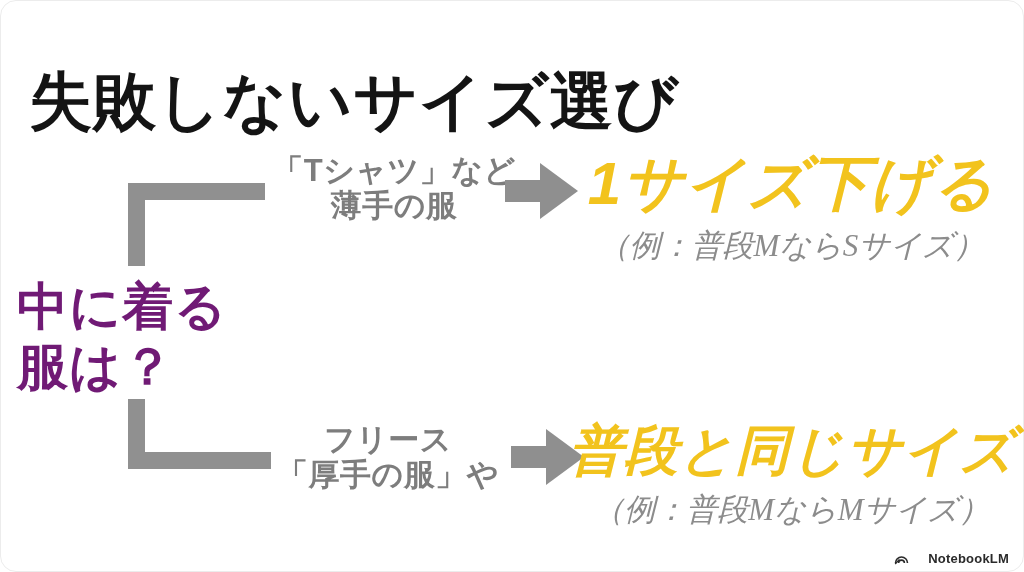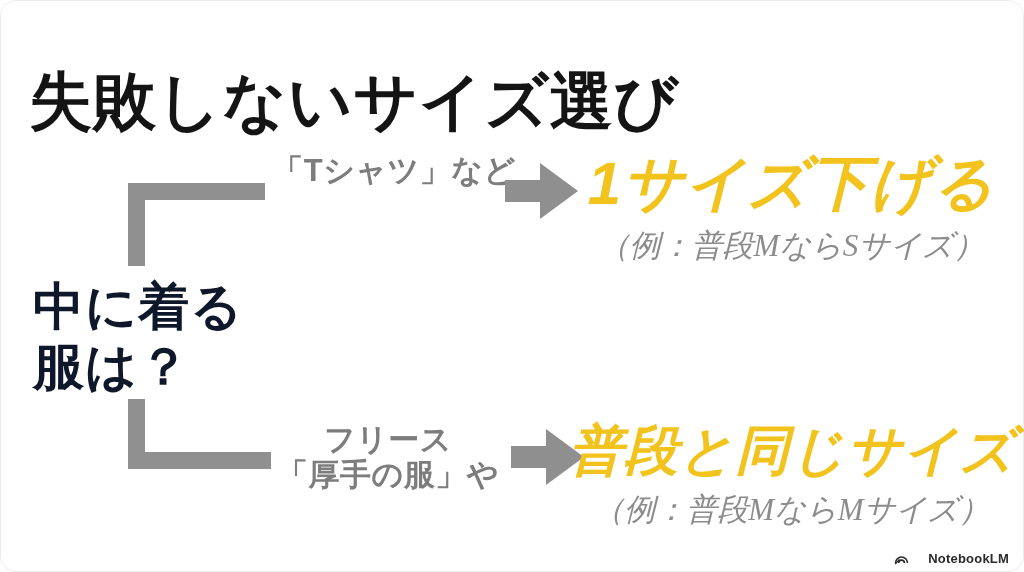--- a/index.html
+++ b/index.html
@@ -11,22 +11,22 @@
     position:absolute;inset:0;background:#ffffff;
     border:1px solid #ececec;border-radius:16px;box-sizing:border-box;
   }
   .abs{position:absolute;}
   .title{
     left:28px;top:16px;
     font-size:63px;font-weight:900;color:#141414;
     letter-spacing:1px;white-space:nowrap;
   }
   .question{
-    left:32px;top:276px;
-    font-size:51px;font-weight:900;color:#0f172a;line-height:60px;
+    left:16px;top:276px;
+    font-size:51px;font-weight:900;color:#701a75;line-height:60px;
     letter-spacing:1px;
   }
   
   .bracket-top{
     left:127px;top:182px;width:120px;height:66px;
     border-top:17px solid #909090;border-left:17px solid #909090;
   }
   .bracket-bottom{
     left:127px;top:398px;width:126px;height:53px;
     border-bottom:17px solid #909090;border-left:17px solid #909090;
@@ -70,20 +70,21 @@
   <div class="abs question">
     <div>中に着る</div>
     <div>服は？</div>
   </div>
 
   <div class="abs bracket-top"></div>
   <div class="abs bracket-bottom"></div>
 
   <div class="abs cond cond-top">
     <div>「Tシャツ」など</div>
+    <div>薄手の服</div>
   </div>
 
   <svg class="abs arrow arrow-top" viewBox="0 0 73 56" aria-hidden="true">
     <rect x="0" y="17" width="37" height="22" fill="#8f8f8f"></rect>
     <polygon points="35,0 73,28 35,56" fill="#8f8f8f"></polygon>
   </svg>
 
   <div class="abs result-block result-top-block">
     <div class="result result-top">1サイズ下げる</div>
     <div class="example">（例：普段MならSサイズ）</div>

